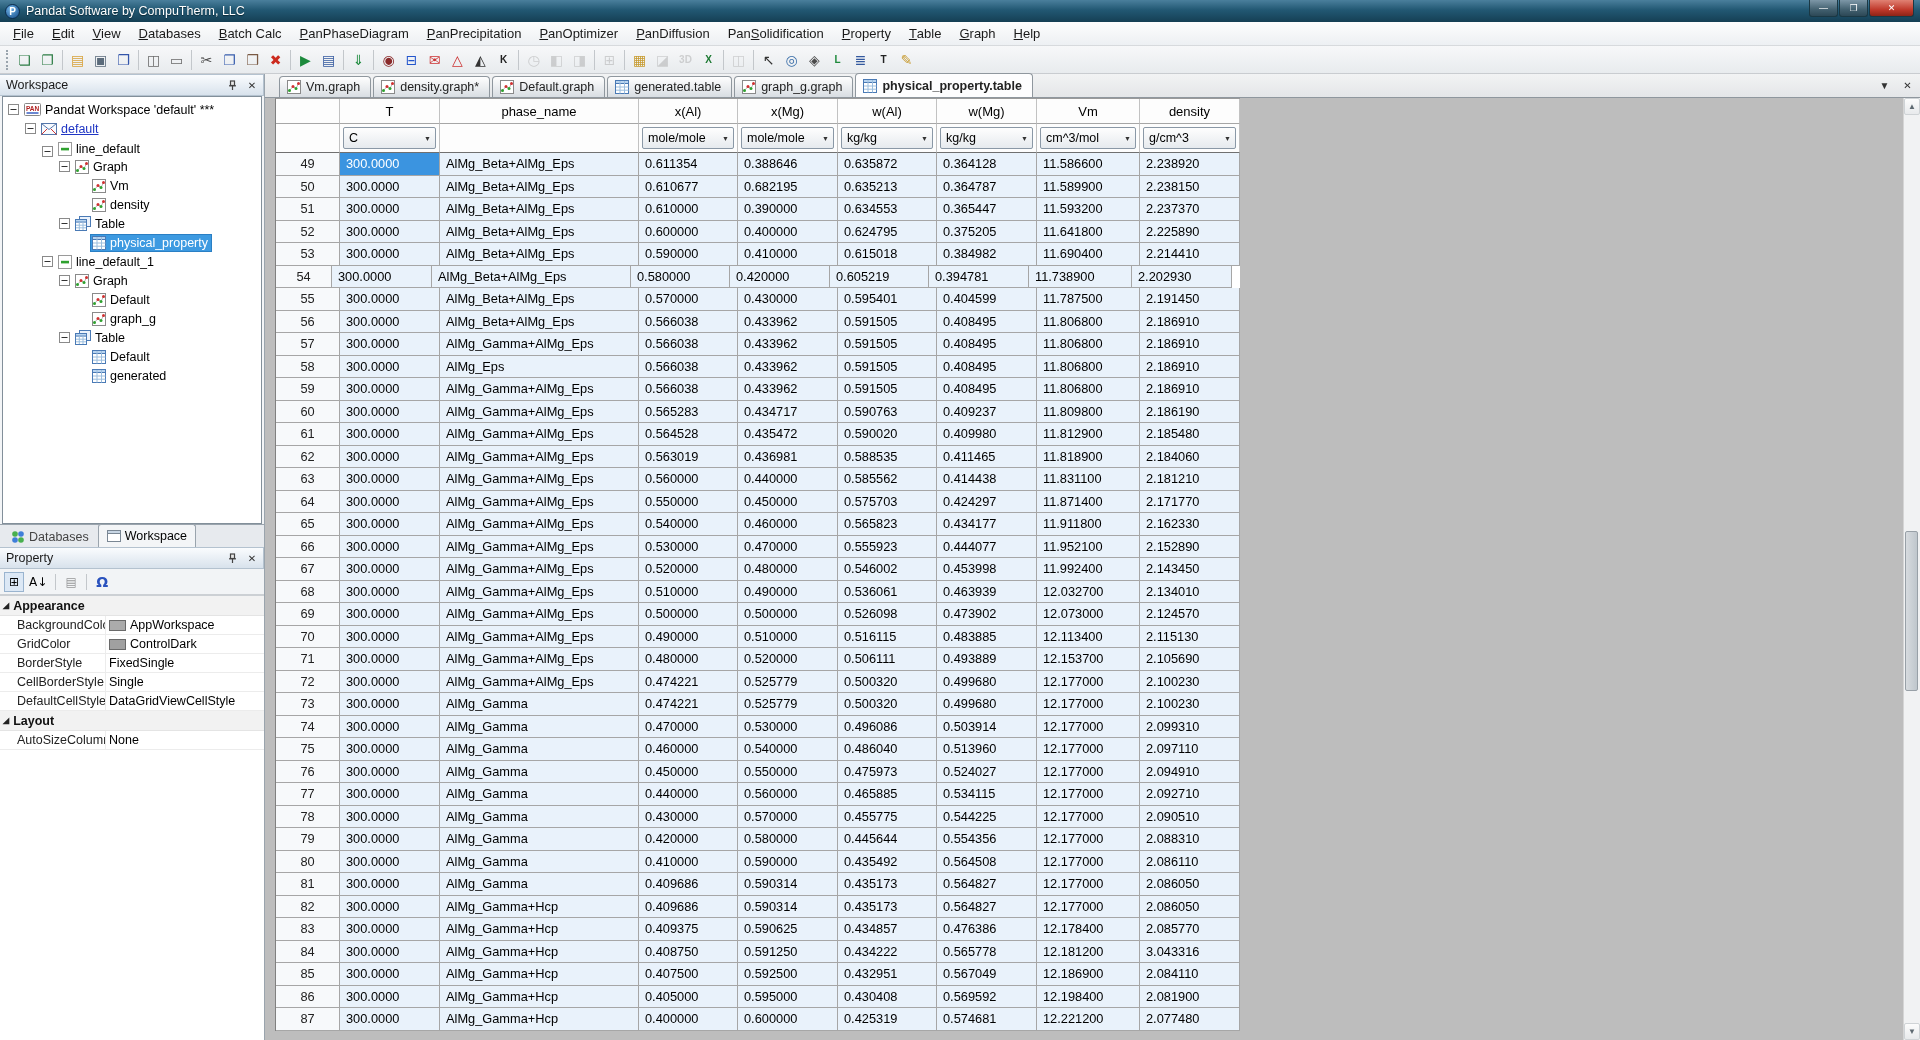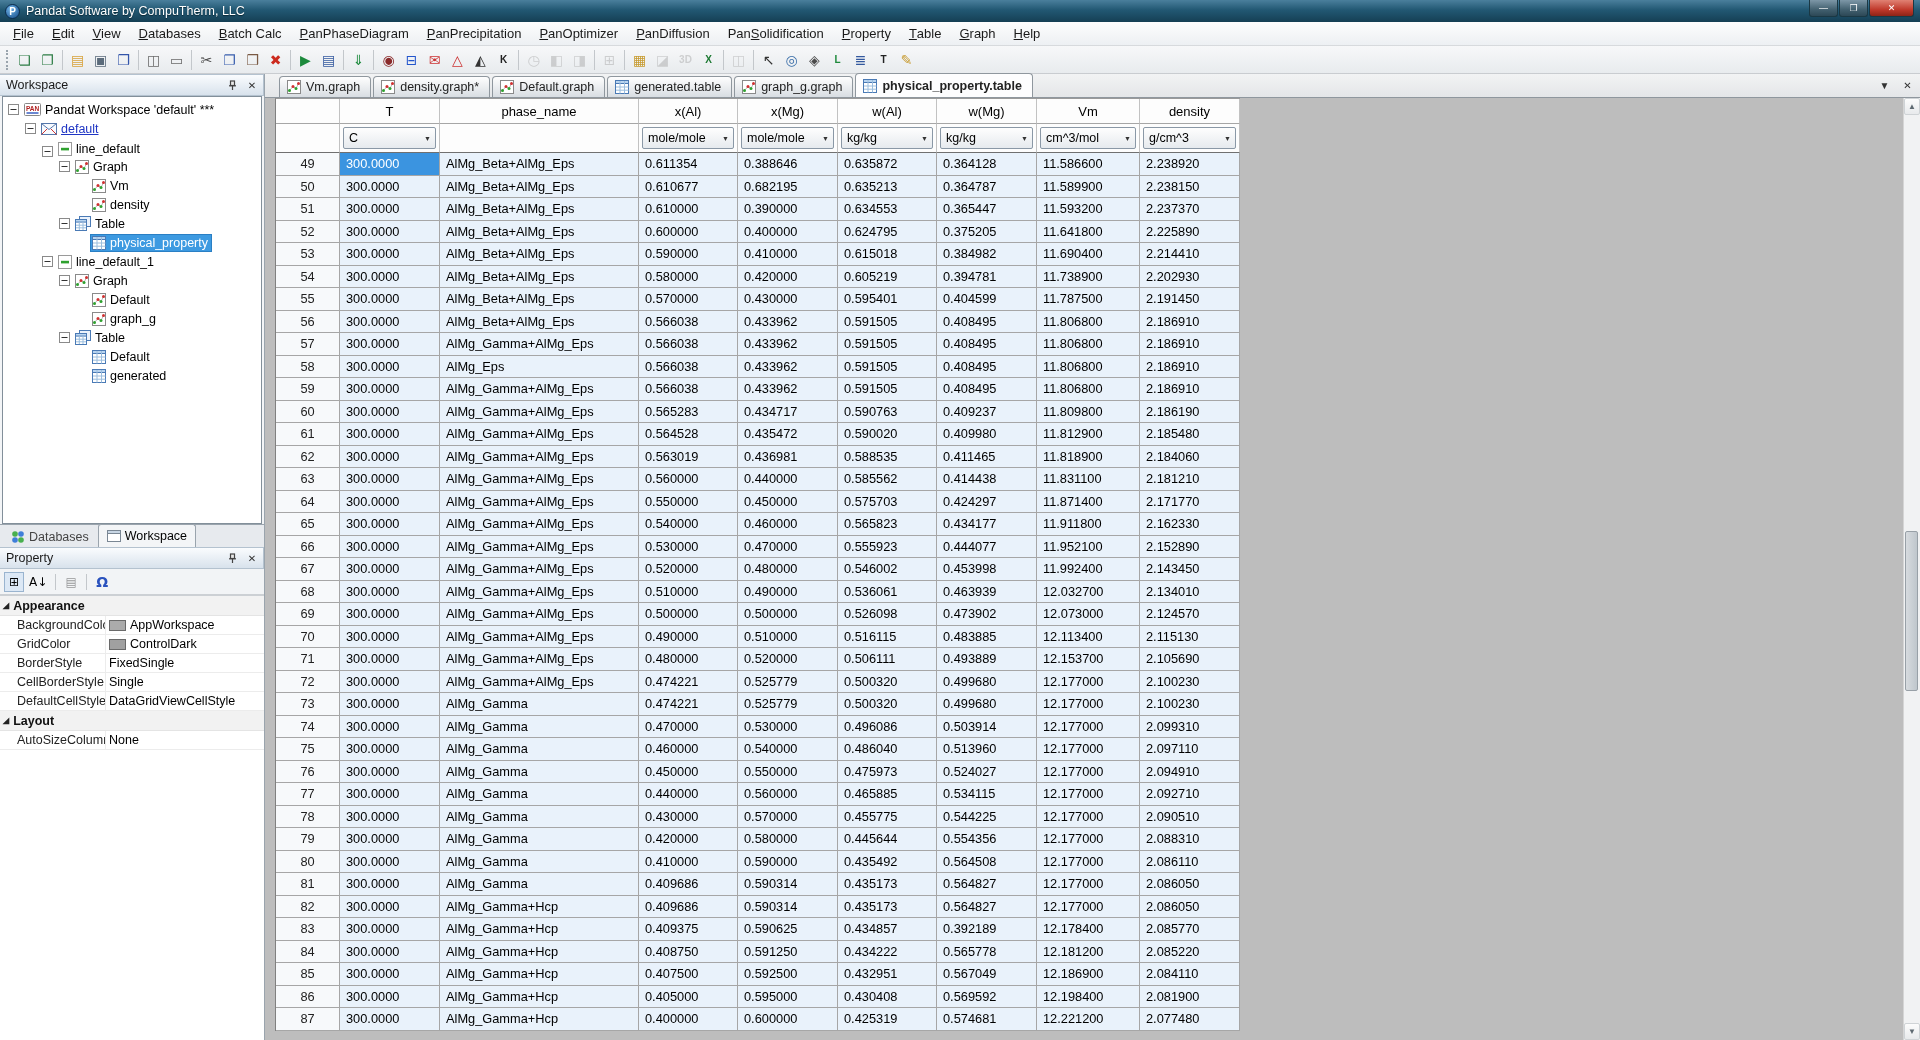--- a/index.html
+++ b/index.html
@@ -848,21 +848,21 @@
               <div class="t-cell" style="width: 100px;">300.0000</div>
               <div class="t-cell" style="width: 199px;">AlMg_Beta+AlMg_Eps</div>
               <div class="t-cell" style="width: 99px;">0.590000</div>
               <div class="t-cell" style="width: 100px;">0.410000</div>
               <div class="t-cell" style="width: 99px;">0.615018</div>
               <div class="t-cell" style="width: 100px;">0.384982</div>
               <div class="t-cell" style="width: 103px;">11.690400</div>
               <div class="t-cell" style="width: 100px;">2.214410</div>
             </div>
             <div class="t-row drow">
-              <div class="t-cell rownum" style="width: 64px;">54</div>
+              <div class="t-cell rownum" style="width: 56px;">54</div>
               <div class="t-cell" style="width: 100px;">300.0000</div>
               <div class="t-cell" style="width: 199px;">AlMg_Beta+AlMg_Eps</div>
               <div class="t-cell" style="width: 99px;">0.580000</div>
               <div class="t-cell" style="width: 100px;">0.420000</div>
               <div class="t-cell" style="width: 99px;">0.605219</div>
               <div class="t-cell" style="width: 100px;">0.394781</div>
               <div class="t-cell" style="width: 103px;">11.738900</div>
               <div class="t-cell" style="width: 100px;">2.202930</div>
             </div>
             <div class="t-row drow">
@@ -1173,34 +1173,34 @@
               <div class="t-cell" style="width: 103px;">12.177000</div>
               <div class="t-cell" style="width: 100px;">2.086050</div>
             </div>
             <div class="t-row drow">
               <div class="t-cell rownum" style="width: 64px;">83</div>
               <div class="t-cell" style="width: 100px;">300.0000</div>
               <div class="t-cell" style="width: 199px;">AlMg_Gamma+Hcp</div>
               <div class="t-cell" style="width: 99px;">0.409375</div>
               <div class="t-cell" style="width: 100px;">0.590625</div>
               <div class="t-cell" style="width: 99px;">0.434857</div>
-              <div class="t-cell" style="width: 100px;">0.392189</div>
+              <div class="t-cell" style="width: 100px;">0.476386</div>
               <div class="t-cell" style="width: 103px;">12.178400</div>
               <div class="t-cell" style="width: 100px;">2.085770</div>
             </div>
             <div class="t-row drow">
               <div class="t-cell rownum" style="width: 64px;">84</div>
               <div class="t-cell" style="width: 100px;">300.0000</div>
               <div class="t-cell" style="width: 199px;">AlMg_Gamma+Hcp</div>
               <div class="t-cell" style="width: 99px;">0.408750</div>
               <div class="t-cell" style="width: 100px;">0.591250</div>
               <div class="t-cell" style="width: 99px;">0.434222</div>
               <div class="t-cell" style="width: 100px;">0.565778</div>
               <div class="t-cell" style="width: 103px;">12.181200</div>
-              <div class="t-cell" style="width: 100px;">2.085220</div>
+              <div class="t-cell" style="width: 100px;">3.043316</div>
             </div>
             <div class="t-row drow">
               <div class="t-cell rownum" style="width: 64px;">85</div>
               <div class="t-cell" style="width: 100px;">300.0000</div>
               <div class="t-cell" style="width: 199px;">AlMg_Gamma+Hcp</div>
               <div class="t-cell" style="width: 99px;">0.407500</div>
               <div class="t-cell" style="width: 100px;">0.592500</div>
               <div class="t-cell" style="width: 99px;">0.432951</div>
               <div class="t-cell" style="width: 100px;">0.567049</div>
               <div class="t-cell" style="width: 103px;">12.186900</div>

